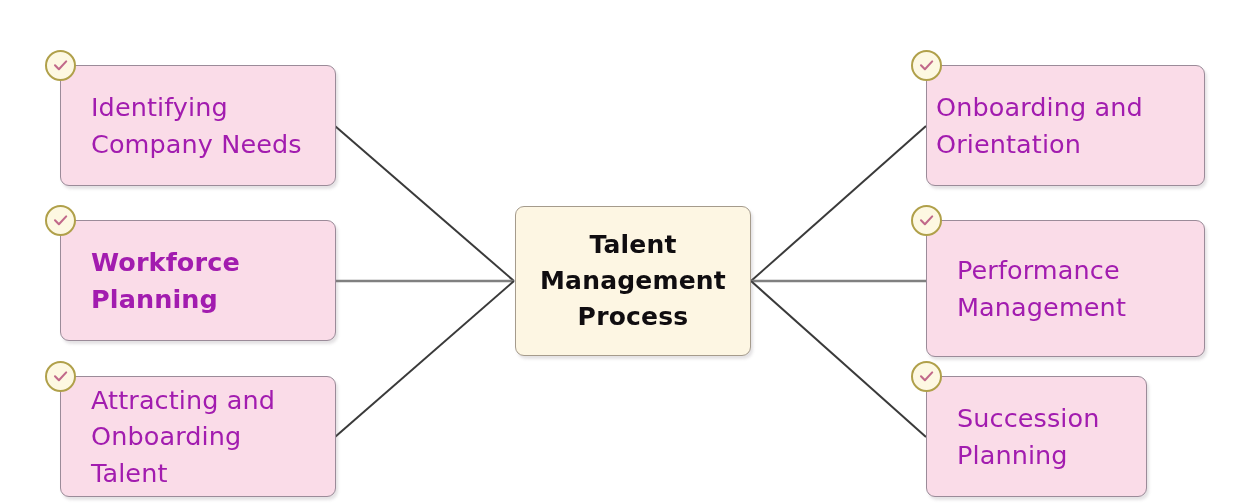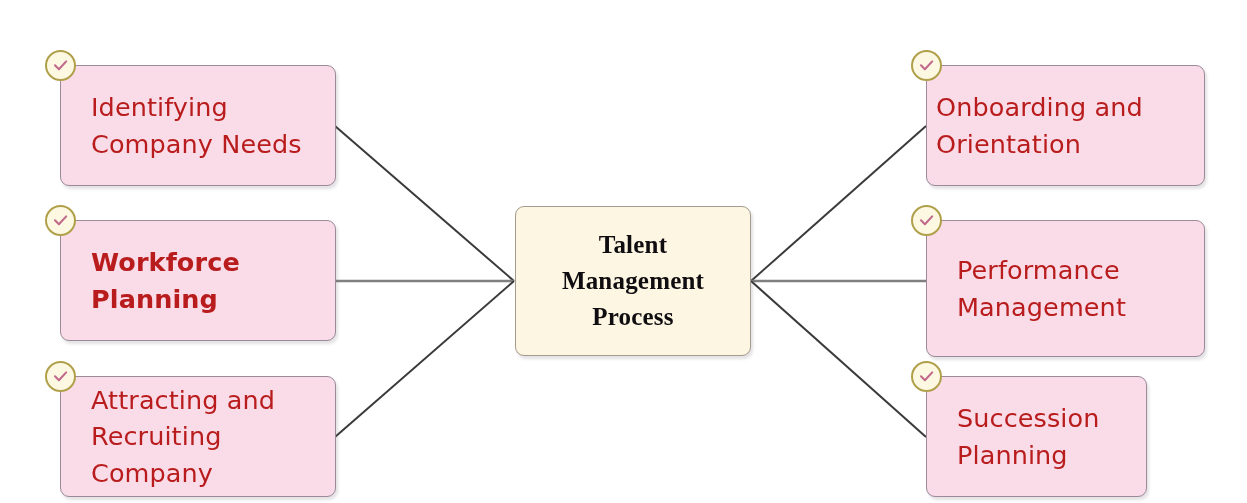--- a/index.html
+++ b/index.html
@@ -40,33 +40,32 @@
   .node-hub {
     background: #fdf6e3;
     border: 1.5px solid #a59b8c;
     justify-content: center;
     text-align: center;
     padding: 0 16px;
   }
   .leaf-label {
     font-size: 25.5px;
     line-height: 1.42;
-    color: #b91c1c;
+    color: #a21caf;
     letter-spacing: 0.1px;
     white-space: pre-line;
   }
   .hub-label {
     font-size: 25px;
     line-height: 1.45;
     font-weight: bold;
     color: #100d10;
     letter-spacing: 0.2px;
     white-space: pre-line;
     width: 100%;
-    font-family: Liberation Serif, serif;
   }
   .badge {
     position: absolute;
     width: 31px;
     height: 31px;
     border-radius: 50%;
     background: #fdf8e2;
     border: 2.5px solid #b0a04a;
     box-sizing: border-box;
     display: flex;
@@ -107,21 +106,21 @@
 Planning</span>
   </div>
   <div class="badge" style="left:45px; top:205px;">
     <svg width="19" height="19" viewBox="0 0 19 19">
       <path d="M4 9.3 L7.9 13.2 L15.2 5.4" fill="none" stroke="#c1698a" stroke-width="2.1" stroke-linecap="round" stroke-linejoin="round"></path>
     </svg>
   </div>
 
   <div class="node node-leaf" style="left:60px; top:376px; width:276px; height:121px;">
     <span class="leaf-label">Attracting and
-Recruiting Company</span>
+Onboarding Talent</span>
   </div>
   <div class="badge" style="left:45px; top:361px;">
     <svg width="19" height="19" viewBox="0 0 19 19">
       <path d="M4 9.3 L7.9 13.2 L15.2 5.4" fill="none" stroke="#c1698a" stroke-width="2.1" stroke-linecap="round" stroke-linejoin="round"></path>
     </svg>
   </div>
 
   <div class="node node-hub" style="left:515px; top:206px; width:236px; height:150px;">
     <span class="hub-label">Talent
 Management

